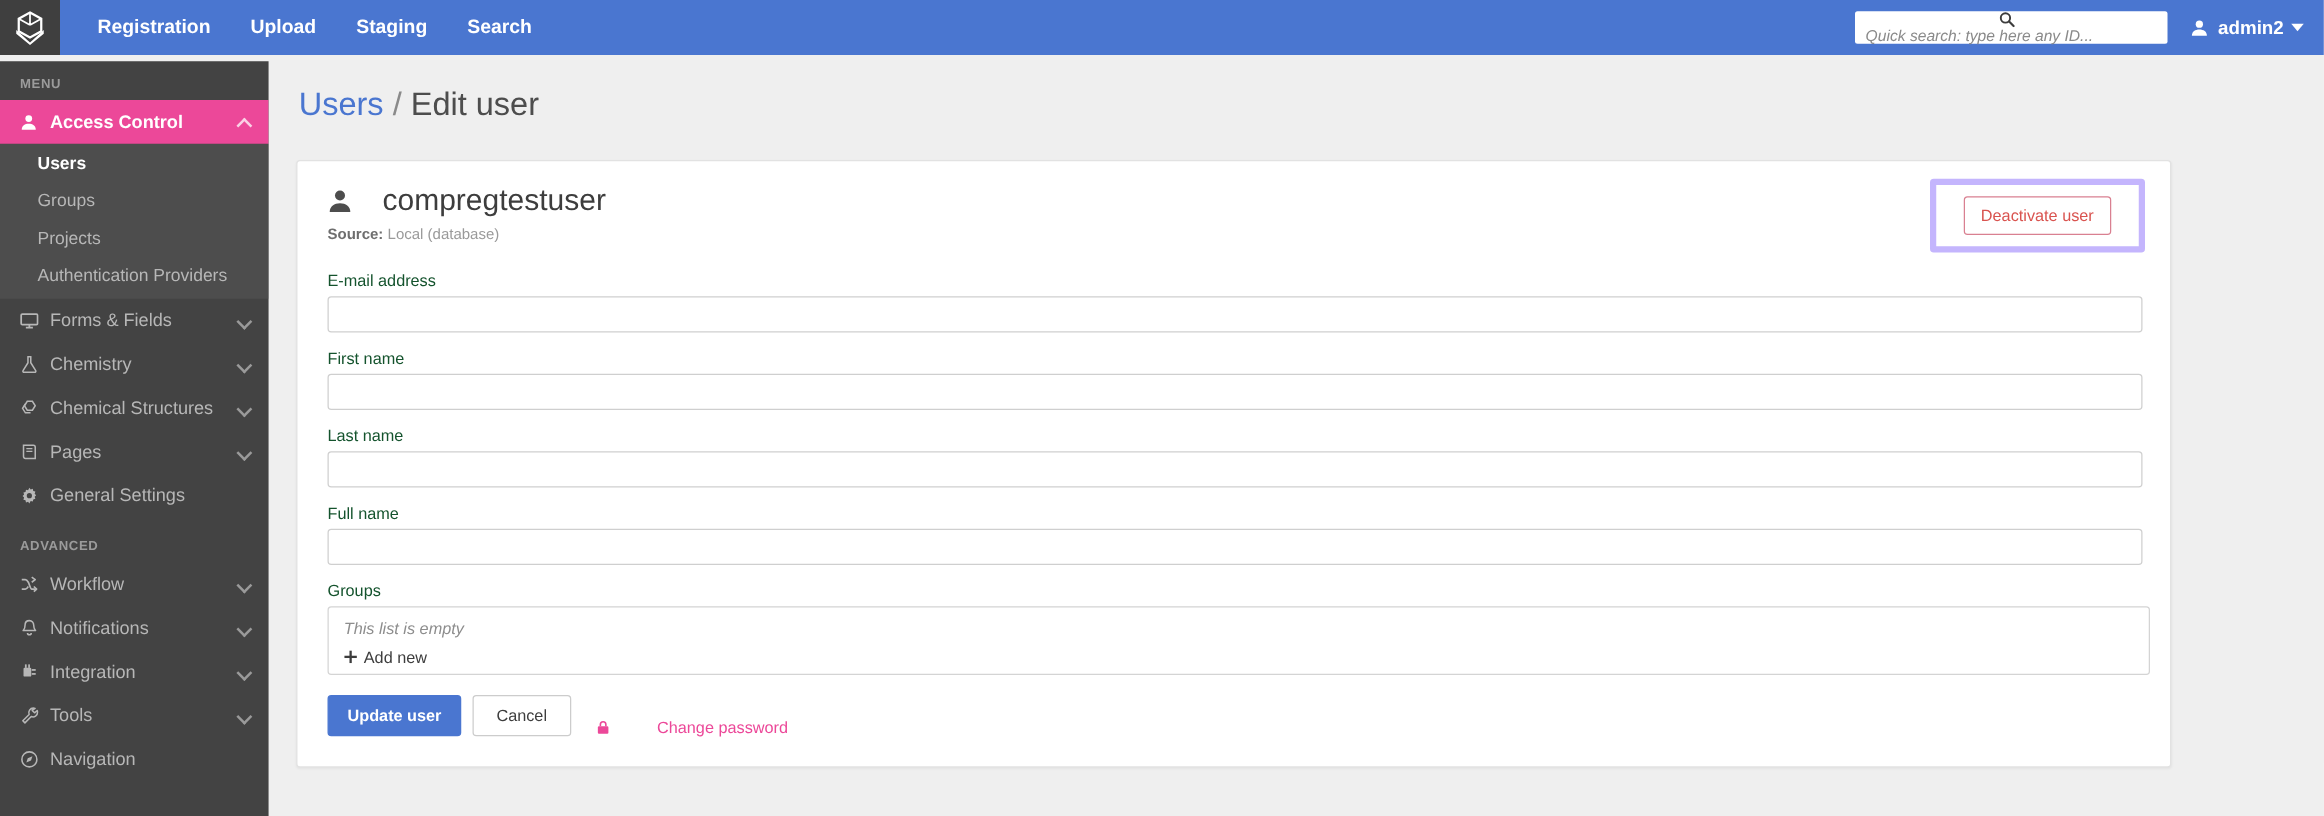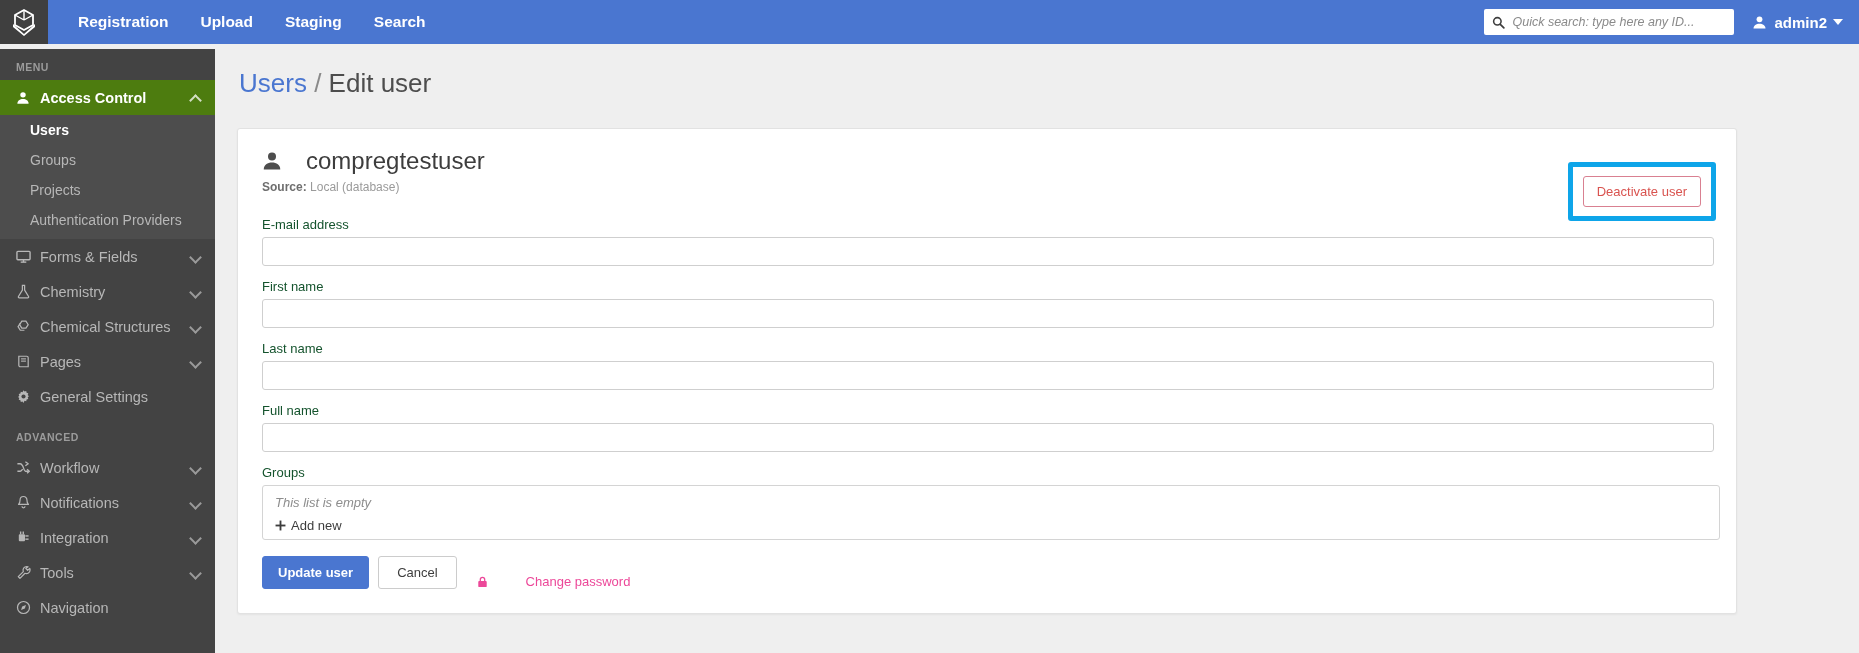--- a/index.html
+++ b/index.html
@@ -54,20 +54,21 @@
     padding-right: 10px;
   }
   .quick-search {
     width: 250px; height: 26px;
     background: #ffffff;
     border-radius: 2px;
     display: flex;
     align-items: center;
     padding: 0 8px;
     margin-right: 18px;
+    flex-direction: column;
   }
   .qs-icon { flex: 0 0 auto; display: flex; align-items: center; margin-right: 7px; }
   .qs-input {
     border: none; outline: none;
     width: 100%;
     font-family: "Liberation Sans", sans-serif;
     font-size: 12.5px;
     font-style: italic;
     color: #6d6d6d;
     background: transparent;
@@ -120,21 +121,21 @@
   }
   .nav-item .ni-icon {
     width: 24px;
     flex: 0 0 24px;
     display: flex;
     align-items: center;
     color: #b7b7b7;
   }
   .nav-item .ni-label { flex: 1 1 auto; white-space: nowrap; }
   .nav-item.active {
-    background: #4d7c0f;
+    background: #ec4899;
     color: #ffffff;
     font-weight: bold;
   }
   .nav-item.active .ni-icon { color: #ffffff; }
   .chev {
     flex: 0 0 auto;
     width: 11px; height: 7px;
     position: relative;
     opacity: 0.75;
   }
@@ -210,25 +211,24 @@
   .card-sub {
     font-size: 12px;
     color: #9a9a9a;
     margin-top: 5px;
   }
   .card-sub .src-label { color: #6e6e6e; font-weight: bold; }
 
   .highlight-box {
     position: absolute;
     right: -4px; top: -4px;
-    border: 5px solid #0ea5e9;
-    border-radius: 3px;
-    padding: 9px 10px;
-    background: #ffffff;
-    margin-top: 19px;
+    border: 5px solid #c4b5fd;
+    border-radius: 3px;
+    padding: 9px 22px;
+    background: #ffffff;
   }
   .btn-deactivate {
     border: 1px solid #d98091;
     background: #ffffff;
     color: #d9534f;
     font-size: 13px;
     font-family: "Liberation Sans", sans-serif;
     border-radius: 3px;
     padding: 7px 13px;
     cursor: pointer;

